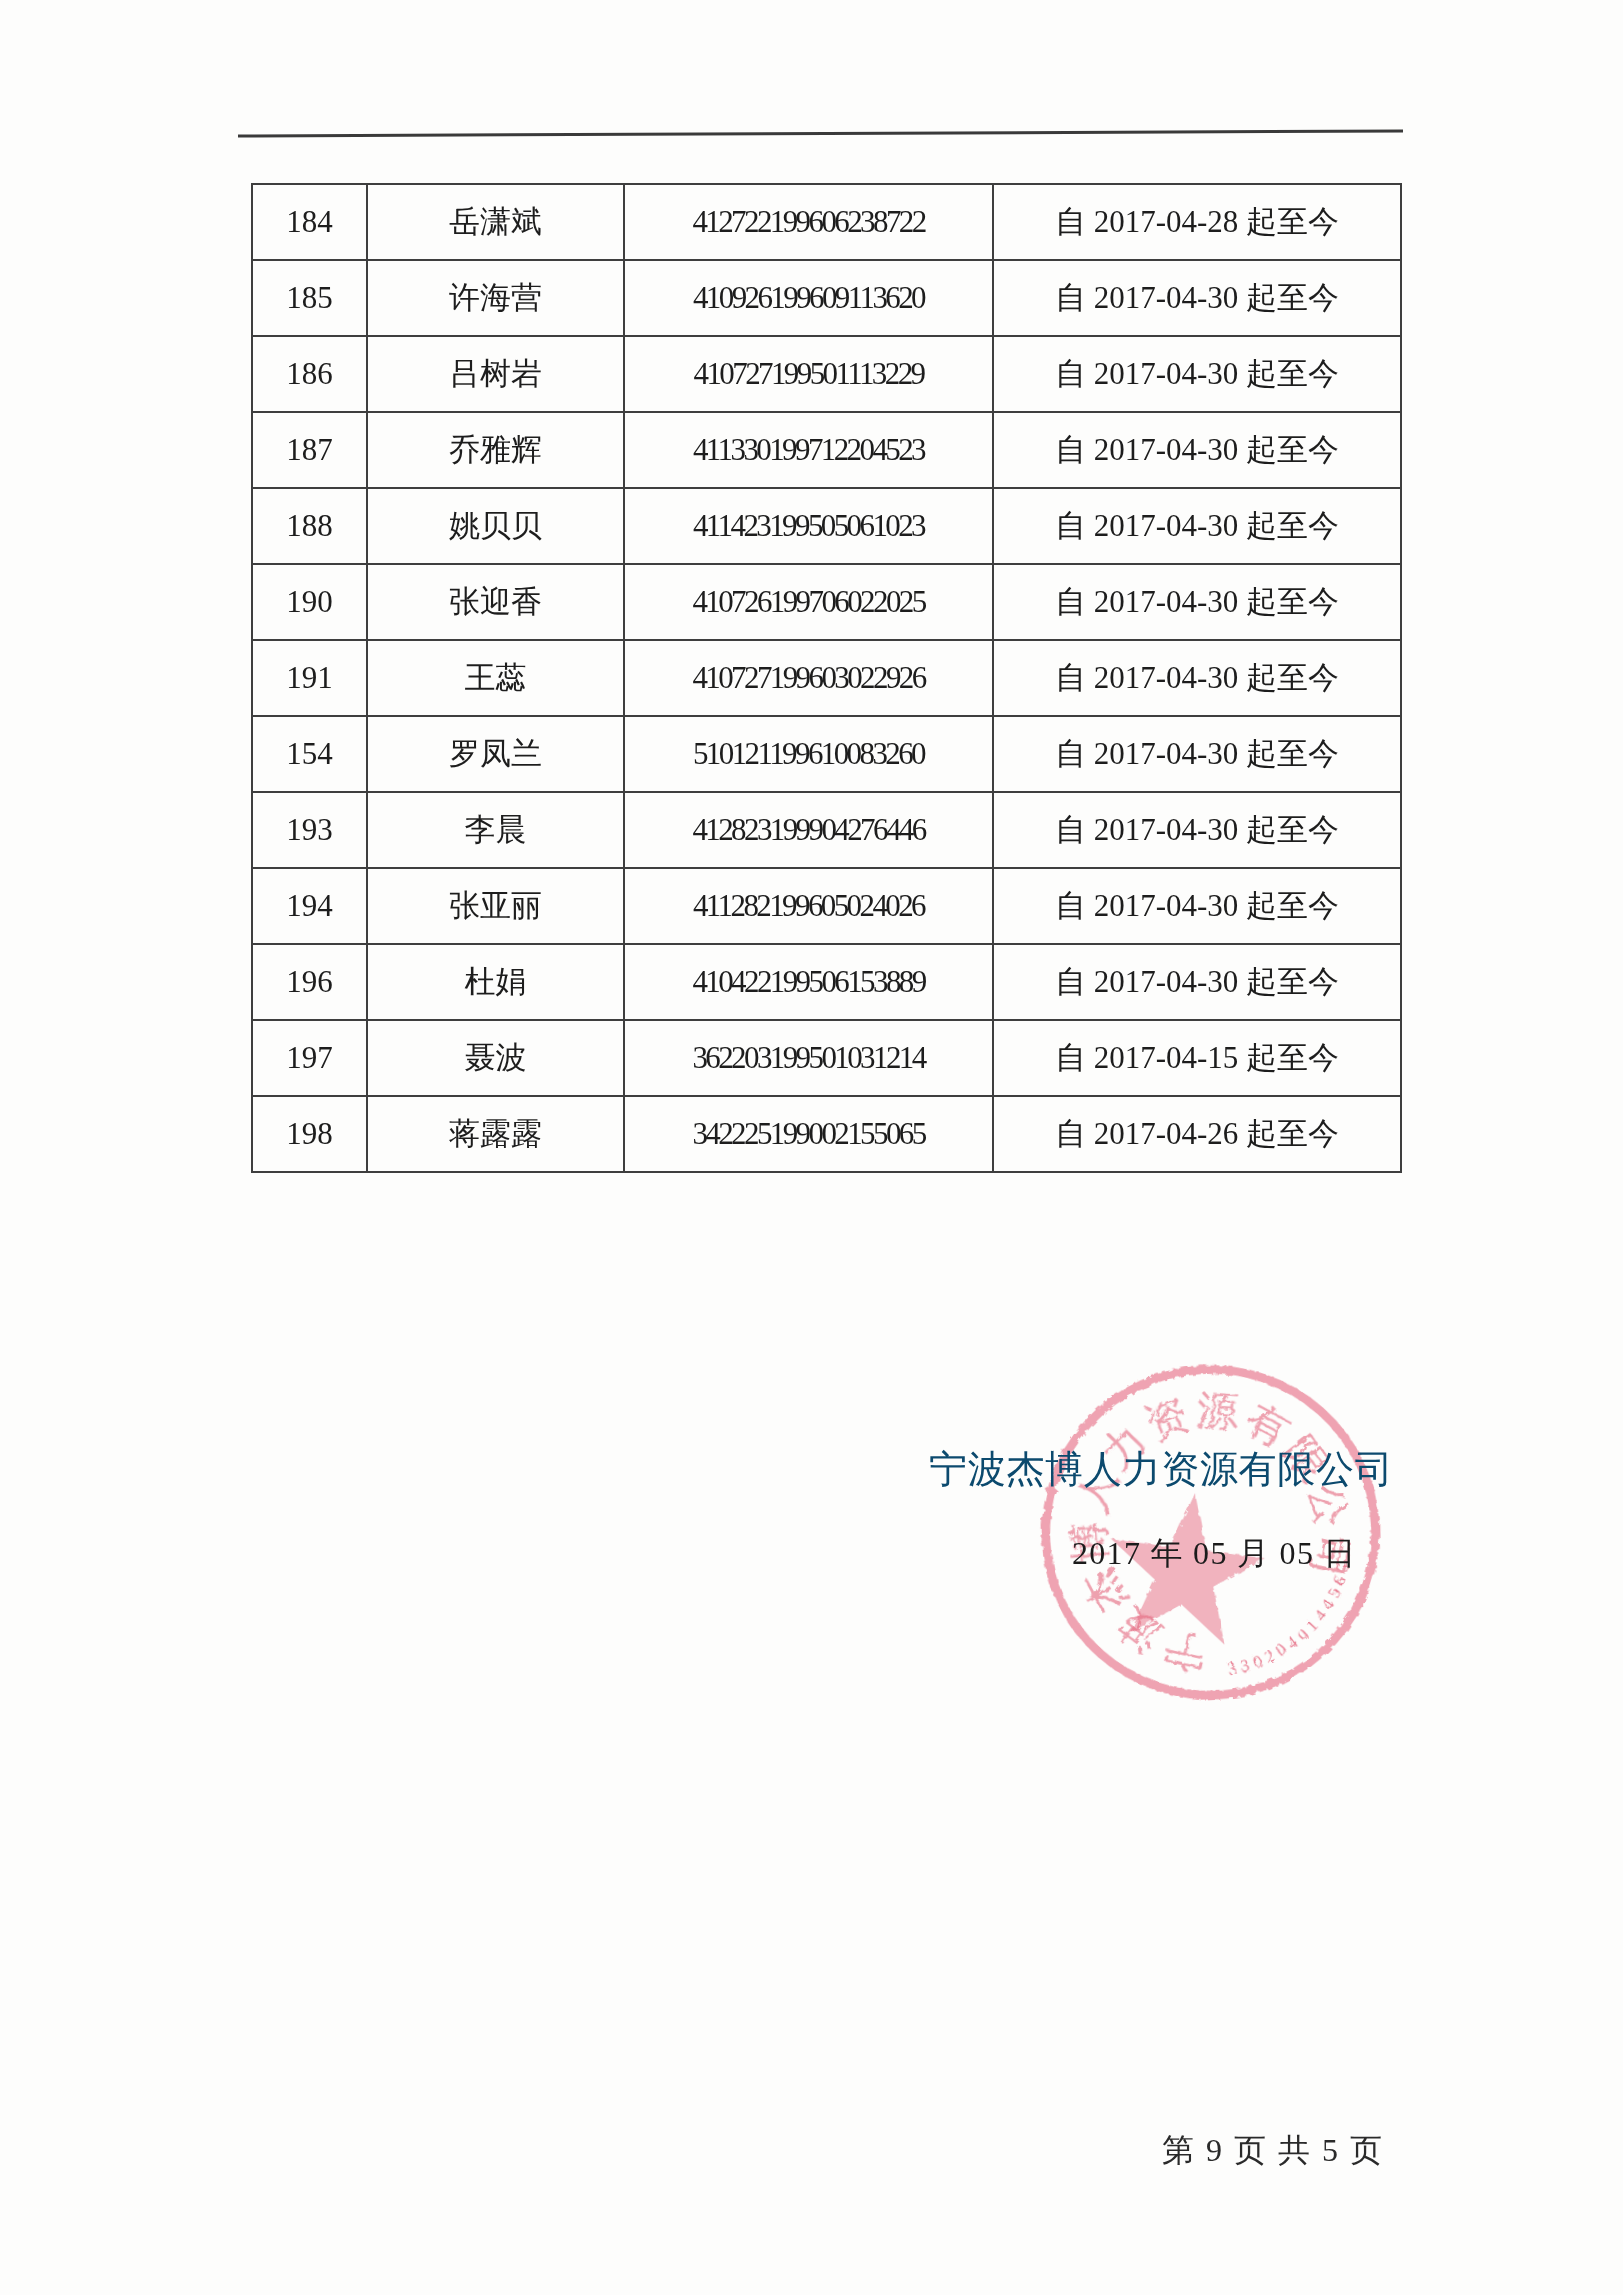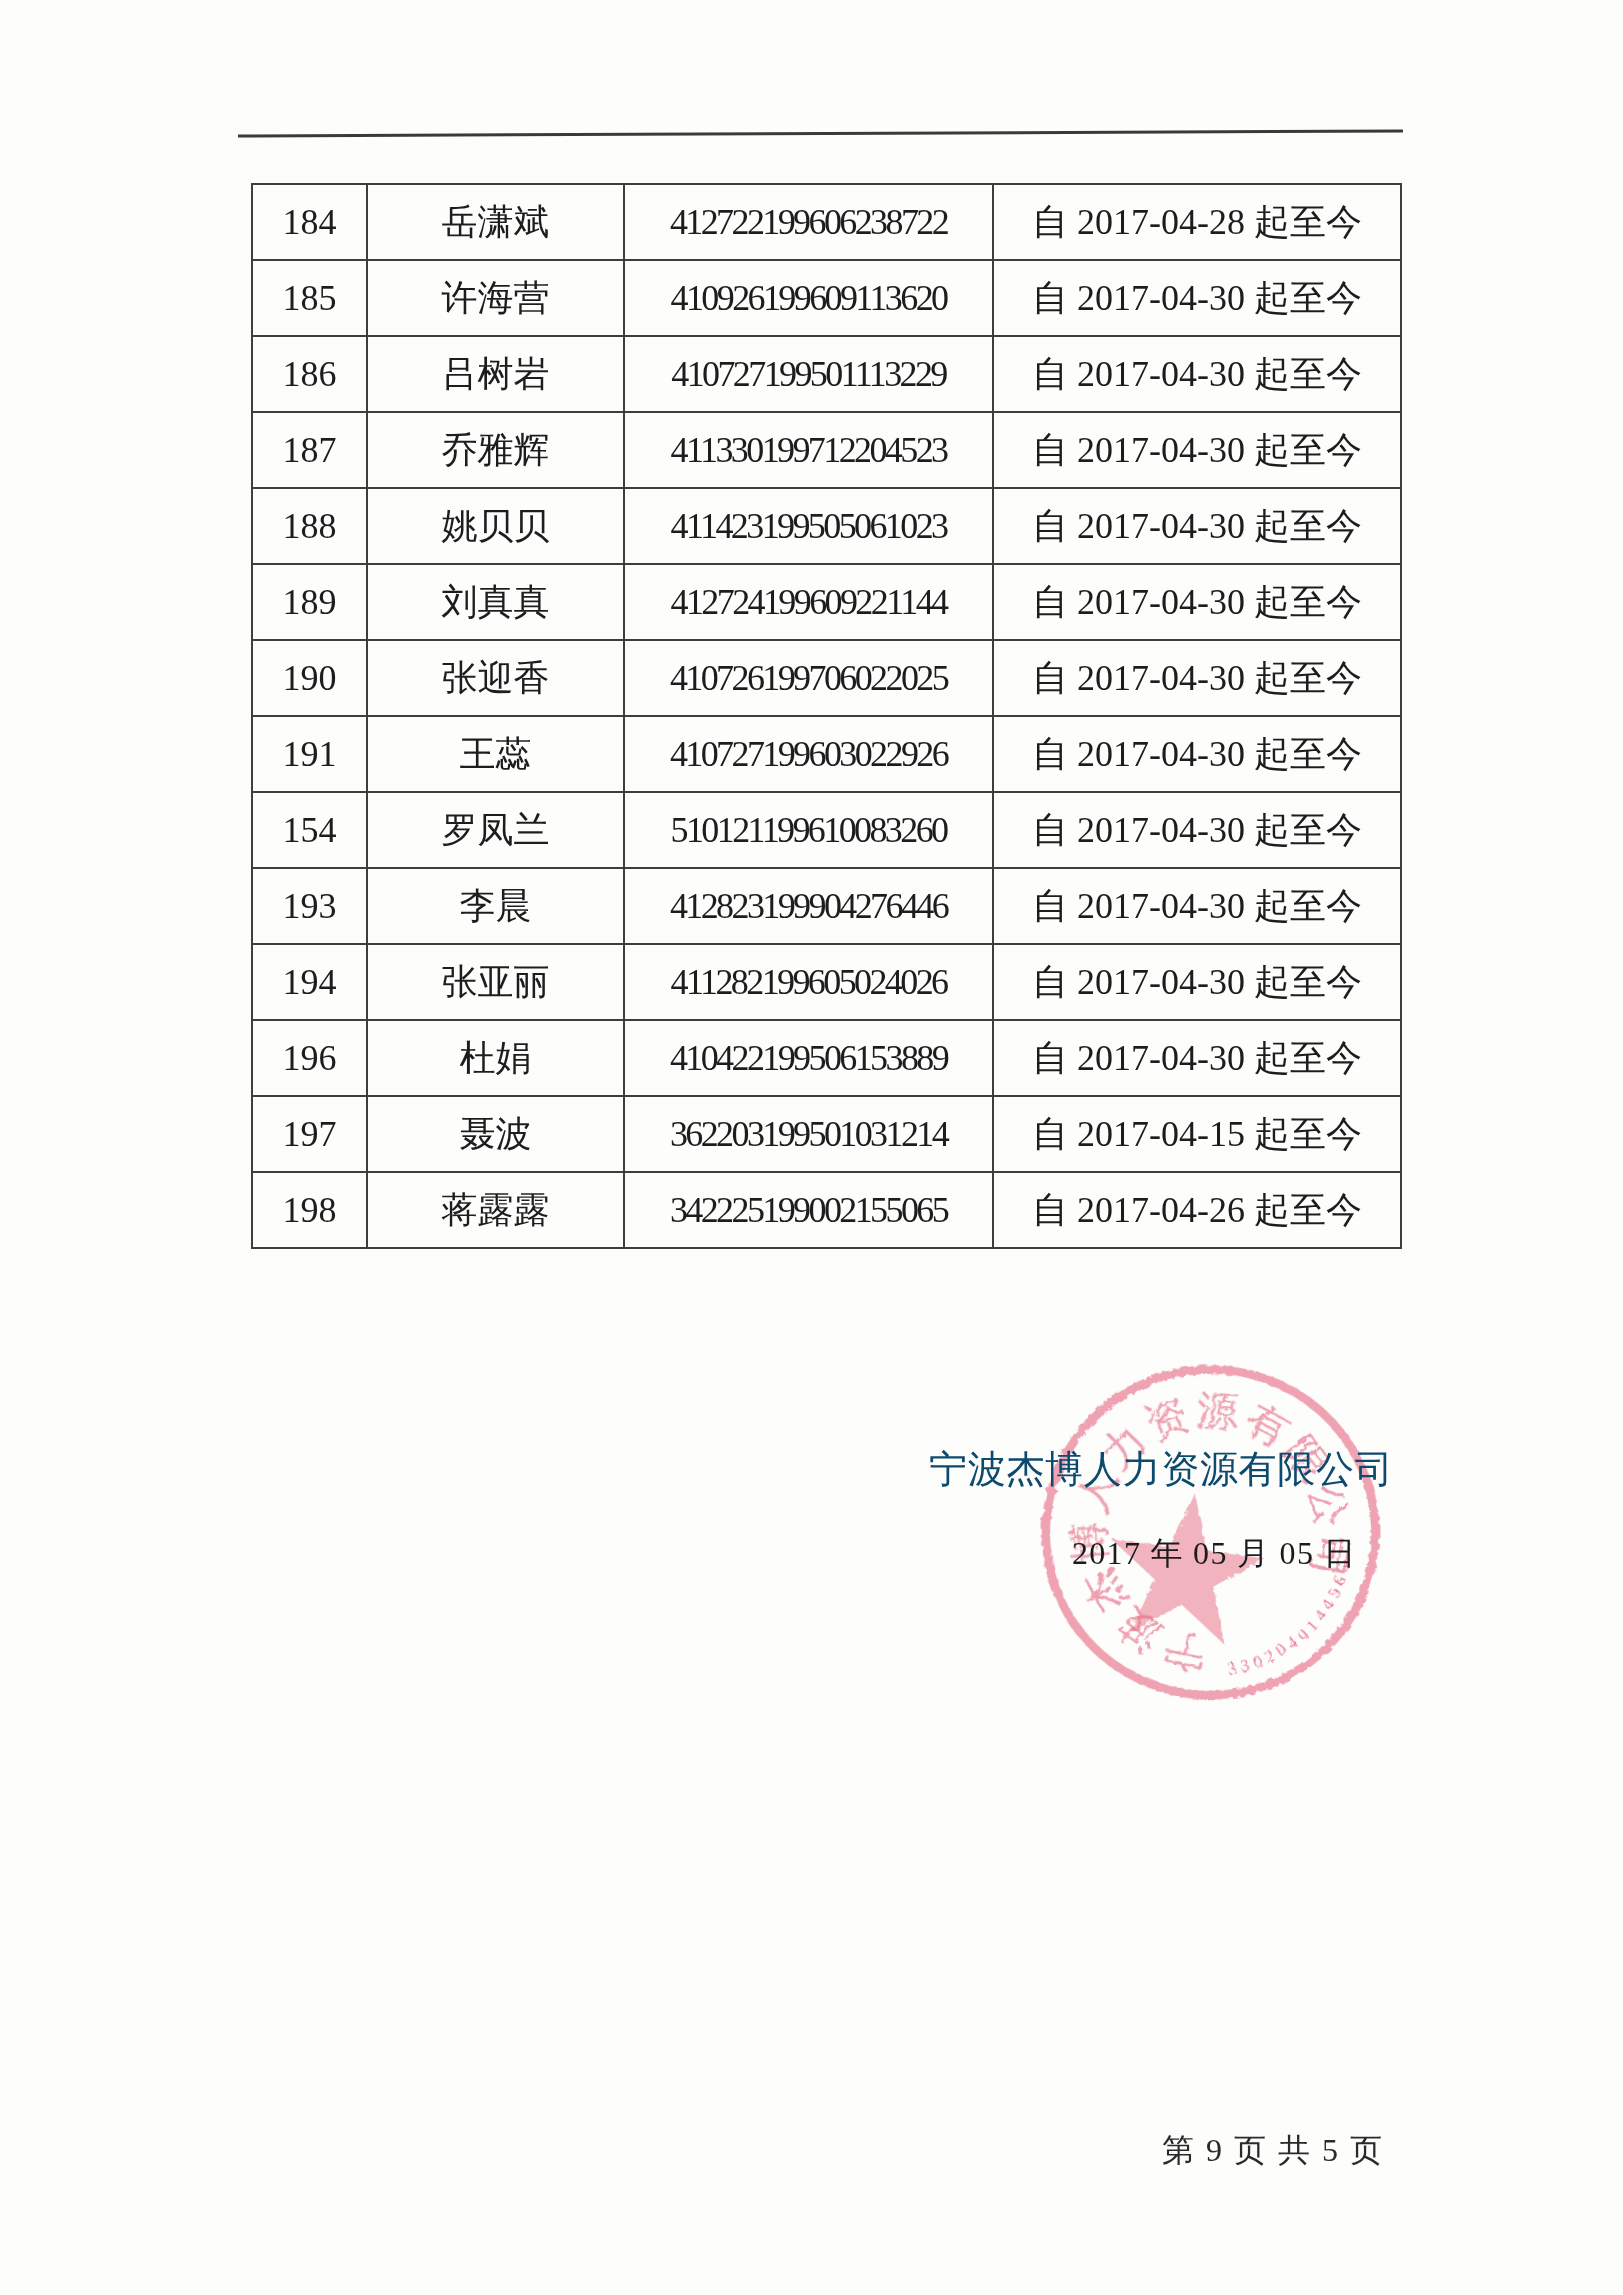--- a/index.html
+++ b/index.html
@@ -21,21 +21,21 @@
   table.roster{
     position:absolute;left:251px;top:183px;
     width:1149px;
     border-collapse:collapse;
     table-layout:fixed;
   }
   table.roster td{
     border:2px solid #3e3e3e;
     text-align:center;
     vertical-align:middle;
-    font-size:36px;
+    font-size:31px;
     color:#1d1d1d;
     padding:0;
     overflow:hidden;
     white-space:nowrap;
   }
   table.roster tr{height:76px;}
   table.roster{border:2.6px solid #383838;}
   col.c-no{width:115px;}
   col.c-name{width:257px;}
   col.c-id{width:369px;}
@@ -110,26 +110,20 @@
         <tr>
       <td class="cell-no">187</td>
       <td class="cell-name">乔雅辉</td>
       <td class="cell-id">411330199712204523</td>
       <td class="cell-period">自 2017-04-30 起至今</td>
     </tr>
         <tr>
       <td class="cell-no">188</td>
       <td class="cell-name">姚贝贝</td>
       <td class="cell-id">411423199505061023</td>
-      <td class="cell-period">自 2017-04-30 起至今</td>
-    </tr>
-        <tr>
-      <td class="cell-no">189</td>
-      <td class="cell-name">刘真真</td>
-      <td class="cell-id">412724199609221144</td>
       <td class="cell-period">自 2017-04-30 起至今</td>
     </tr>
         <tr>
       <td class="cell-no">190</td>
       <td class="cell-name">张迎香</td>
       <td class="cell-id">410726199706022025</td>
       <td class="cell-period">自 2017-04-30 起至今</td>
     </tr>
         <tr>
       <td class="cell-no">191</td>

